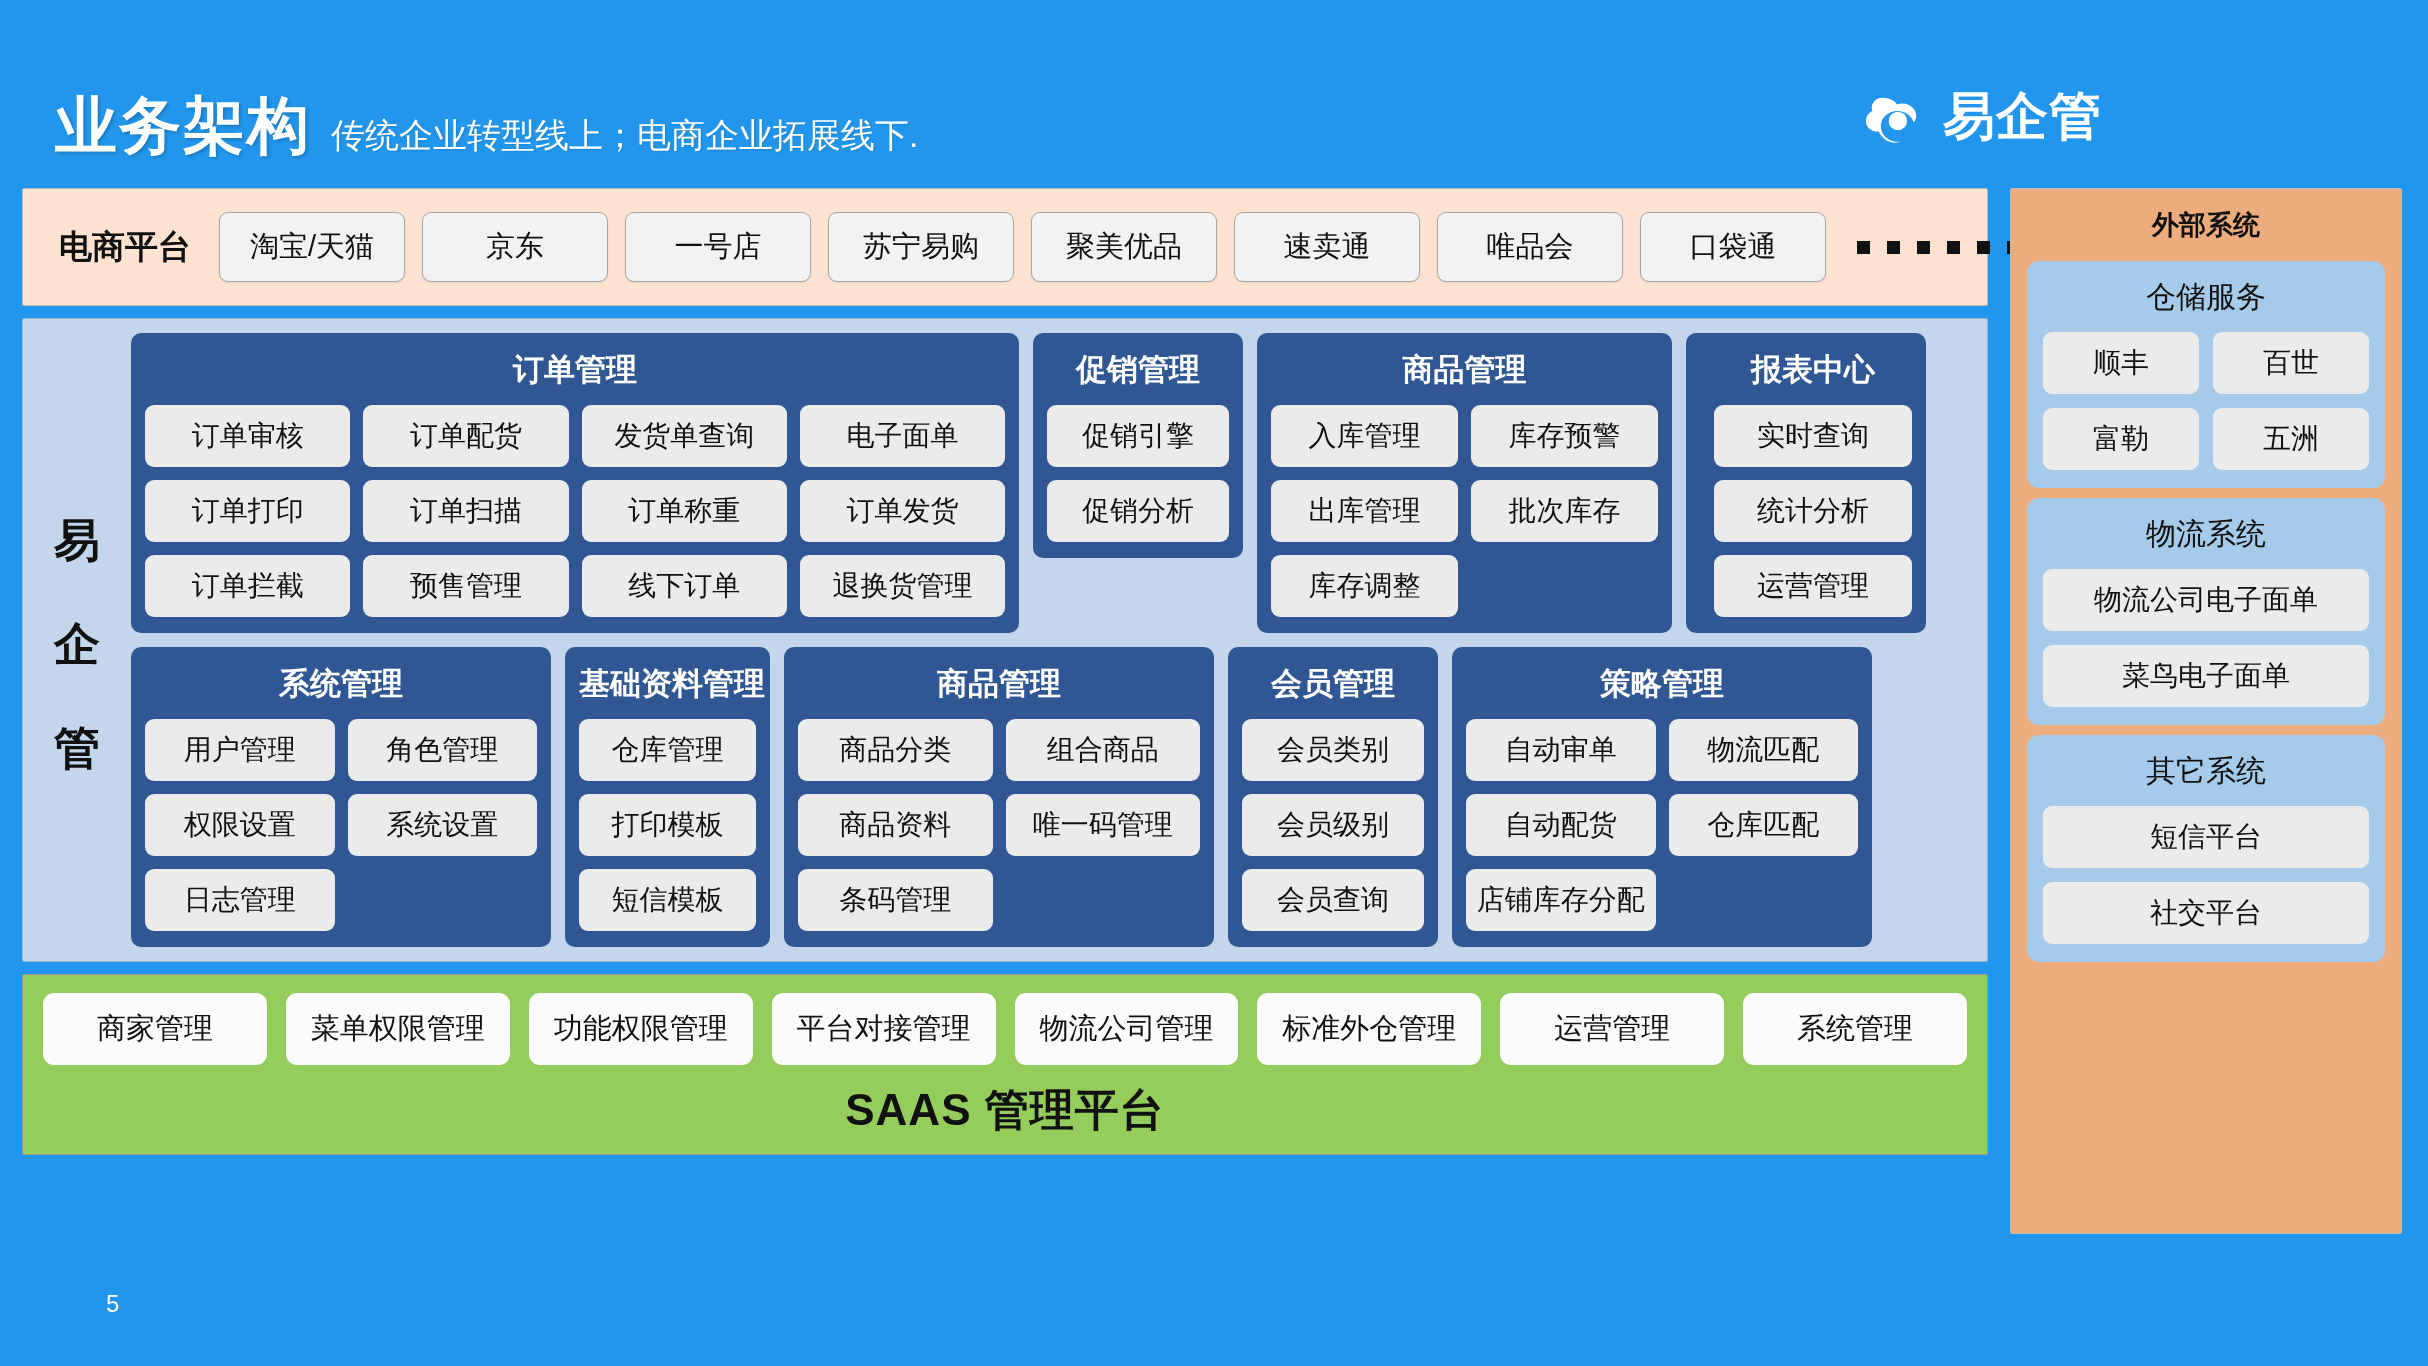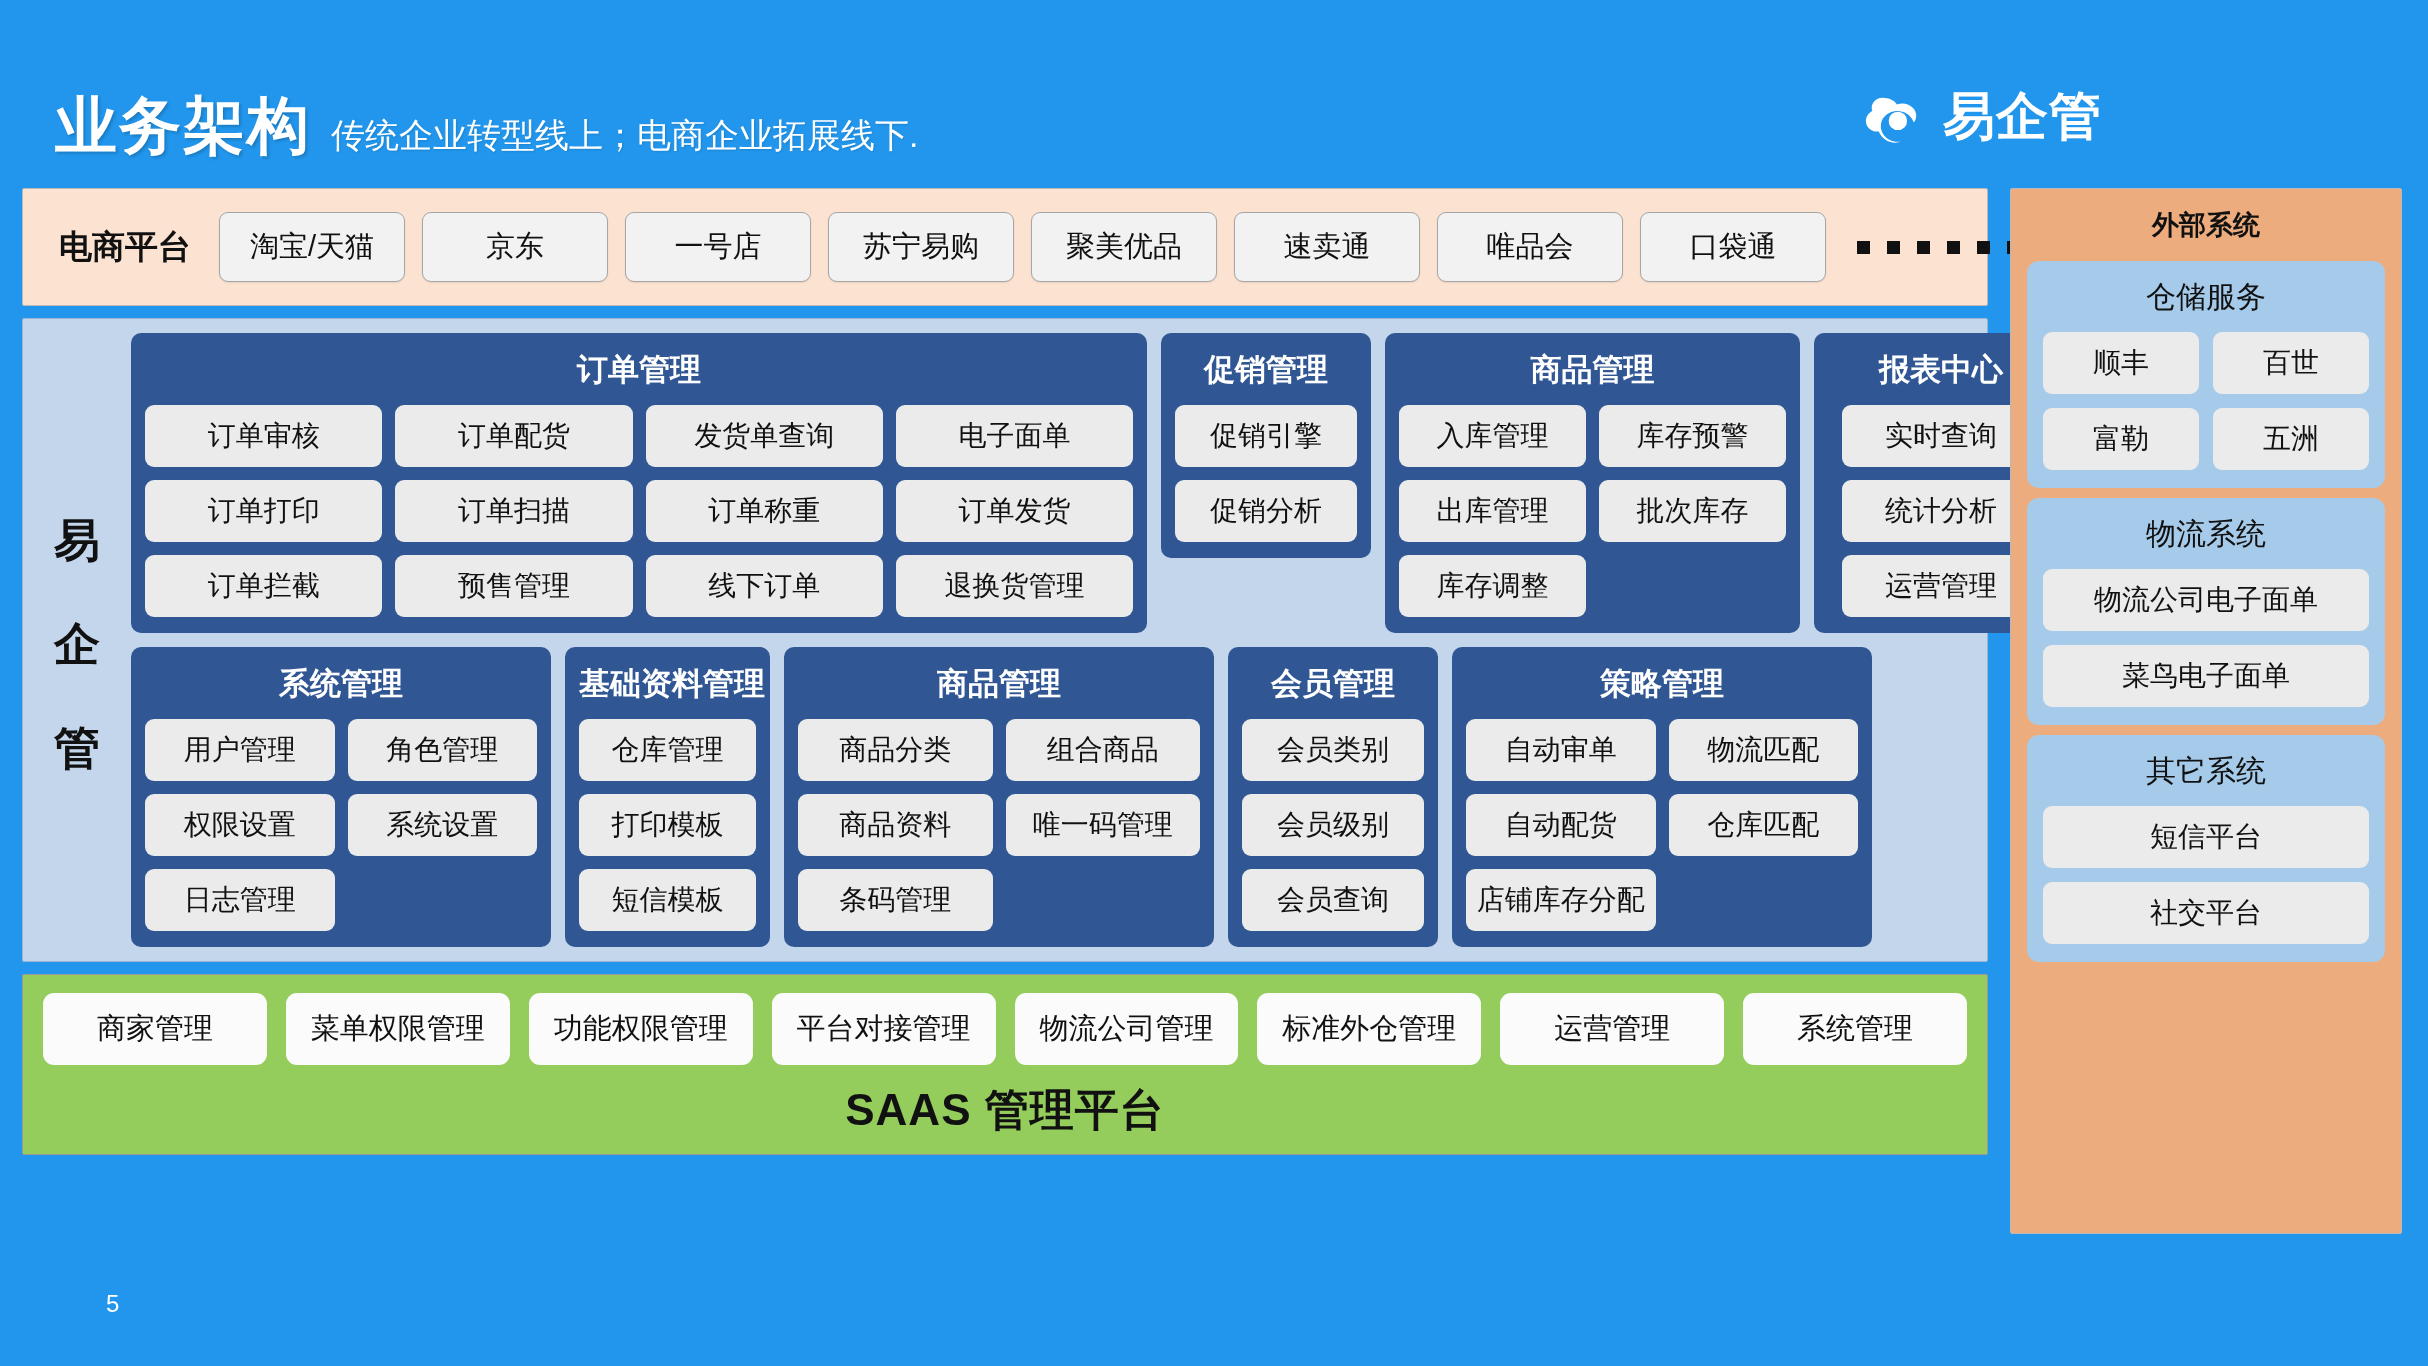--- a/index.html
+++ b/index.html
@@ -73,21 +73,21 @@
   .cols-2{grid-template-columns:repeat(2,1fr);}
   .cols-4{grid-template-columns:repeat(4,1fr);}
   .cell{
     background:#ebebeb;border-radius:9px;height:62px;
     display:flex;align-items:center;justify-content:center;
     font-size:28px;color:#111;white-space:nowrap;padding:0 10px;box-sizing:border-box;text-align:right;
   }
   .cell.empty{background:transparent;}
 
   
-  .m-order{width:1016px;}
+  .m-order{width:888px;}
   .m-promo{width:210px;}
   .m-stock{width:415px;}
   .m-report{width:240px;padding-left:28px;}
   .m-system{width:420px;}
   .m-basic{width:205px;}
   .m-goods{width:430px;}
   .m-member{width:210px;}
   .m-policy{width:420px;}
 
   

